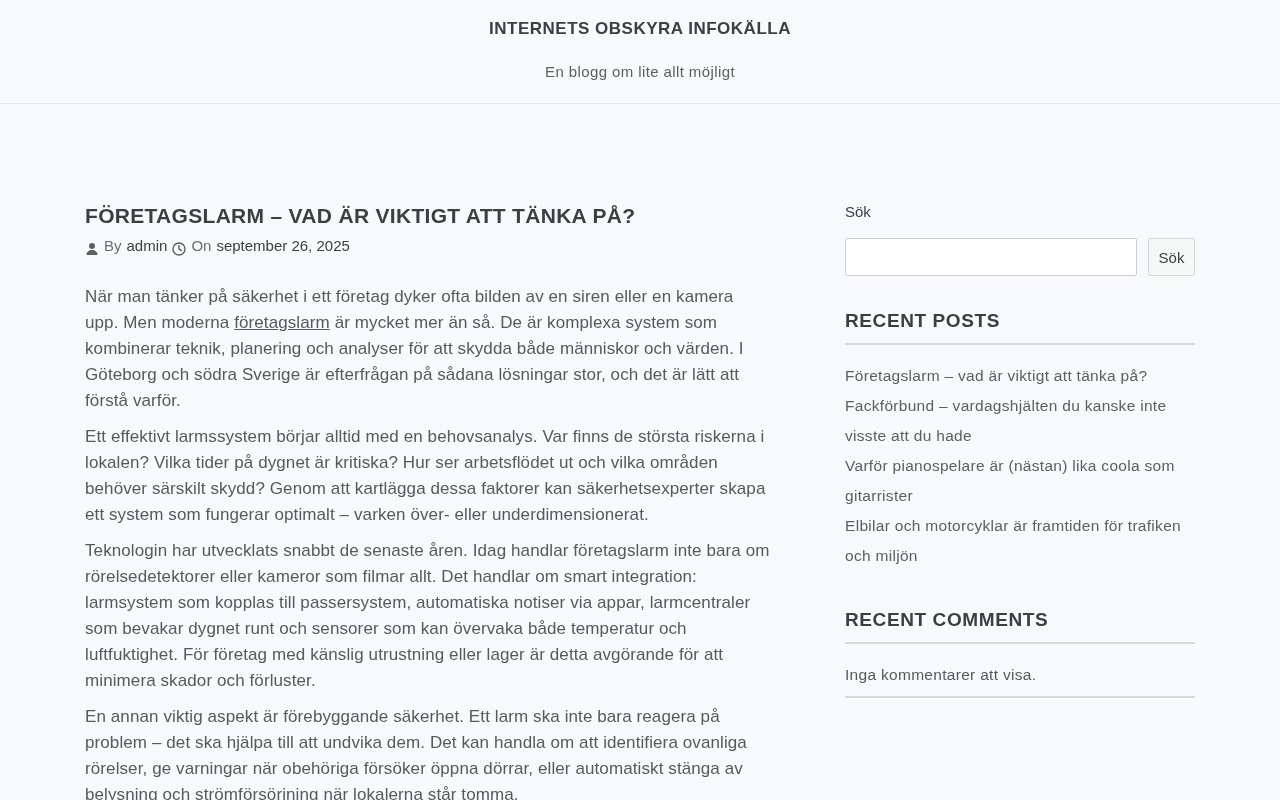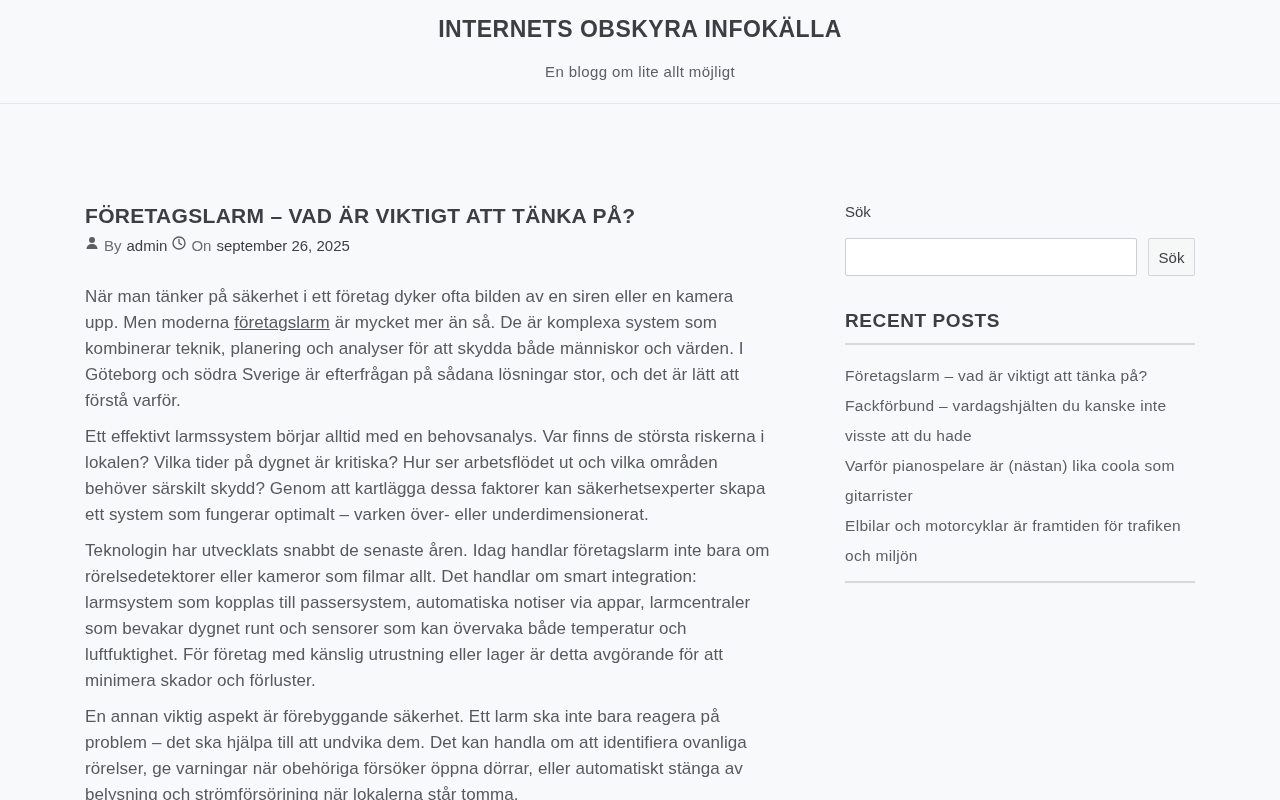--- a/index.html
+++ b/index.html
@@ -11,21 +11,21 @@
     overflow:hidden;
   }
   
   .site-header {
     text-align:center;
     padding-top:13px;
     height:104px;
     border-bottom:1px solid #e4e6e9;
   }
   .site-title {
-    font-size:23px;
+    font-size:17px;
     font-weight:bold;
     line-height:32px;
     letter-spacing:0.5px;
     color:#3b3e42;
   }
   .site-tagline {
     margin-top:16px;
     font-size:15px;
     line-height:22px;
     letter-spacing:0.4px;
@@ -49,21 +49,21 @@
     line-height:28px;
     letter-spacing:0.3px;
     color:#3b3e42;
   }
   .post-meta {
     margin-top:6px;
     font-size:15px;
     line-height:20px;
     color:#6a6f74;
     display:flex;
-    align-items:flex-start;
+    align-items:flex-end;
     gap:5px;
   }
   .post-meta a {
     color:#3b3e42;
     text-decoration:none;
   }
   .meta-icon { display:inline-flex; align-items:center; }
   .meta-icon svg { display:block; }
   .post-body p {
     font-size:17px;
@@ -208,19 +208,24 @@
           </li>
         <li>
             <a href="#">Varför pianospelare är (nästan) lika coola som gitarrister</a>
           </li>
         <li>
             <a href="#">Elbilar och motorcyklar är framtiden för trafiken och miljön</a>
           </li>
       </ul>
     </div>
 
+    <div>
+      <h3 class="widget-title">RECENT COMMENTS</h3>
+      <hr class="widget-divider">
+      <div class="no-comments">Inga kommentarer att visa.</div>
+    </div>
 
     <div>
       <hr class="widget-divider">
     </div>
 
   </aside>
 </div>
 
 </body></html>

